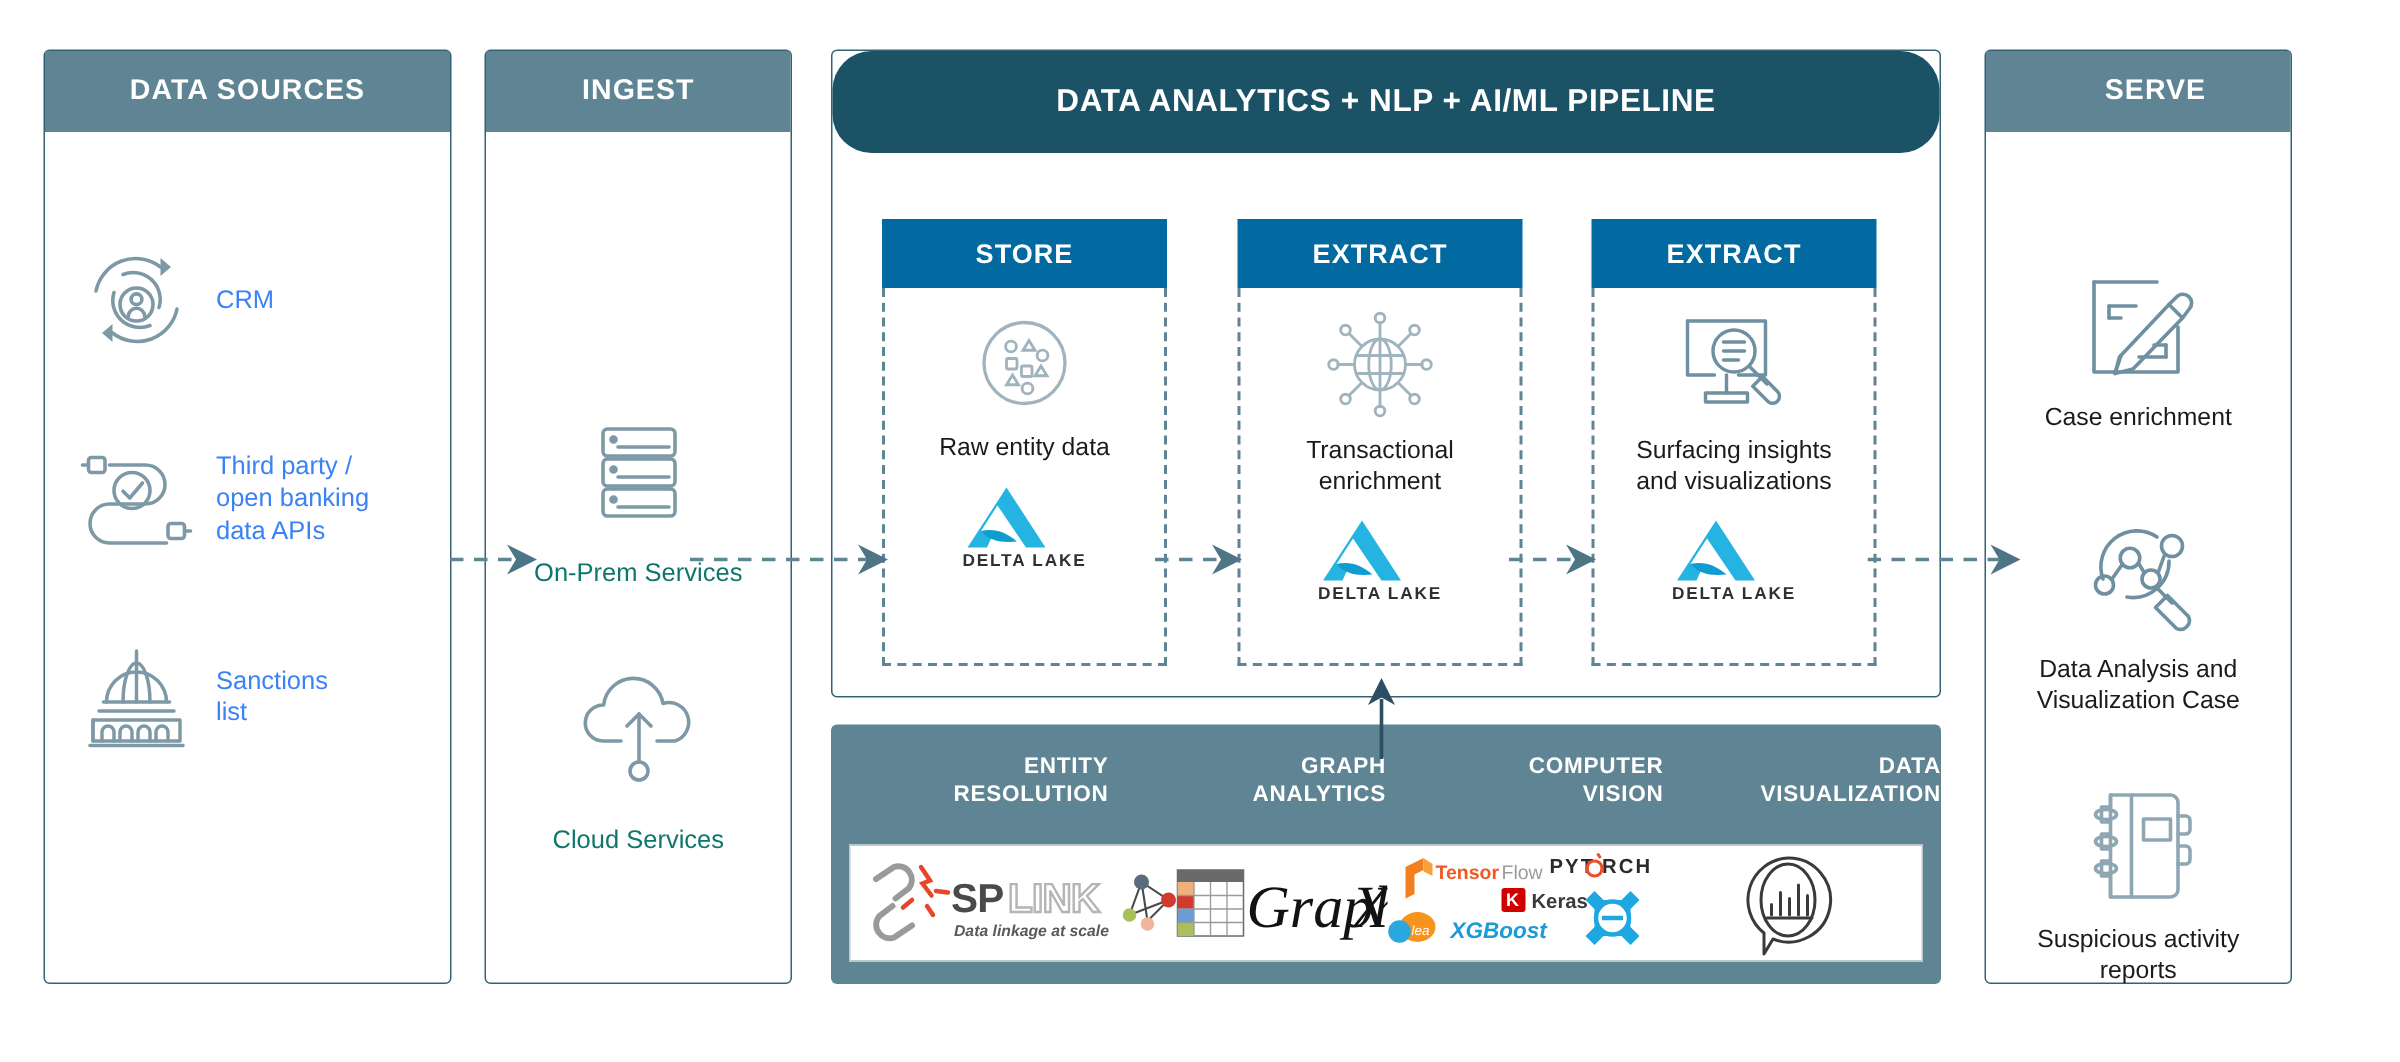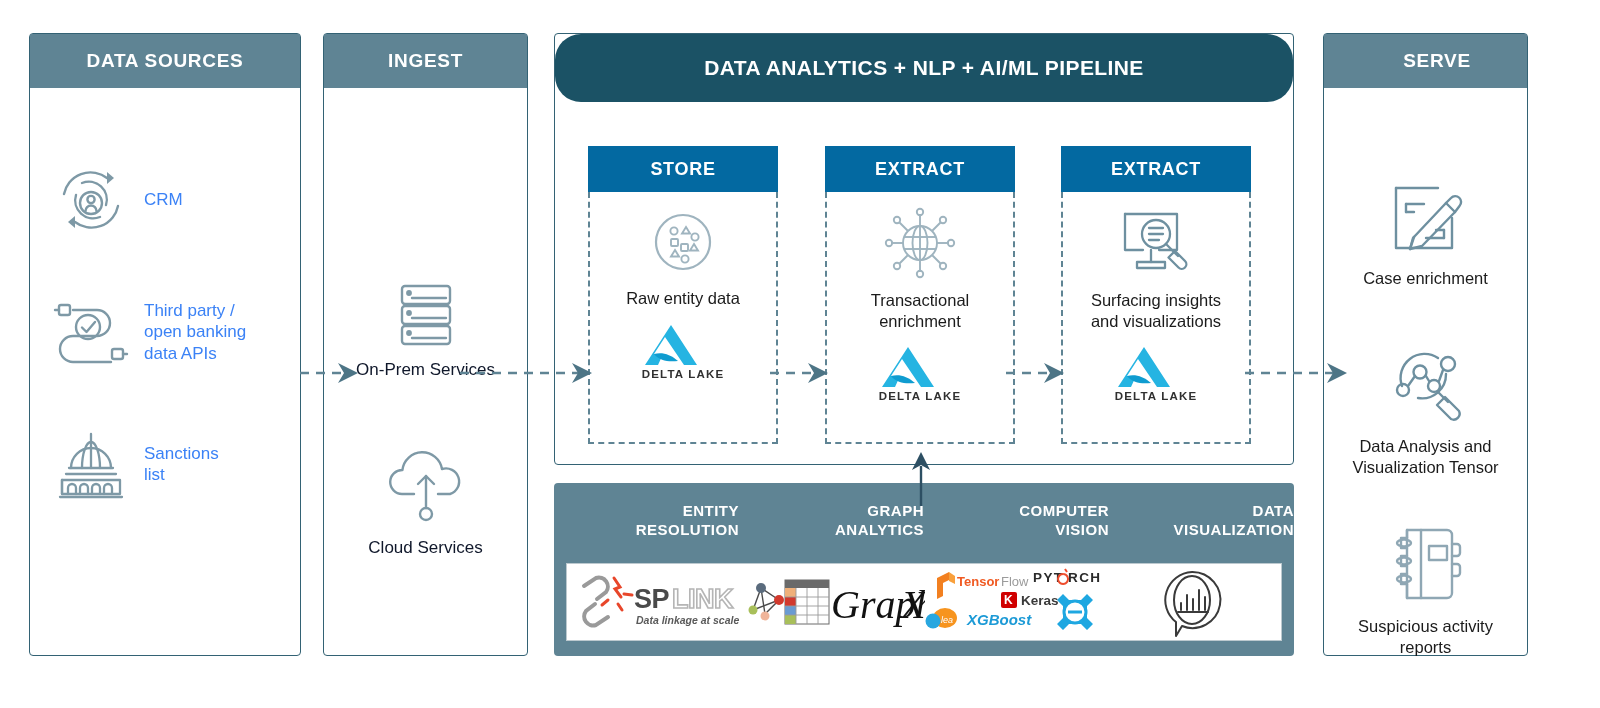--- a/index.html
+++ b/index.html
@@ -36,21 +36,21 @@
     padding: 0 14px 0 18px;
     height: 132px;
   }
   .src-icon { width: 86px; flex: 0 0 86px; display: flex; align-items: center; justify-content: center; }
   .src-label { font-size: 17px; color: #3b82f6; line-height: 1.25; padding-left: 10px; }
 
   
   #ingest { left: 323px; top: 33px; width: 205px; height: 623px; }
   #ingest .panel-head { height: 54px; font-size: 19px; }
   .ing-item { position: absolute; width: 100%; text-align: center; }
-  .ing-caption { font-size: 17px; color: #0f172a; margin-top: 8px; }
+  .ing-caption { font-size: 17px; color: #0f766e; margin-top: 20px; }
 
   
   #pipeline { left: 554px; top: 33px; width: 740px; height: 432px; }
   #pipeline .panel-head {
     background: #1b5265; height: 68px; font-size: 21px; letter-spacing: 0.4px; border-radius: 26px;
   }
 
   .stage {
     position: absolute; top: 112px; width: 190px; height: 298px;
   }
@@ -365,21 +365,21 @@
               <circle cx="72" cy="26" r="7"></circle>
               <path d="M32 48 L39 38"></path>
               <path d="M50 38 L53 43"></path>
               <path d="M63 43 L67 32"></path>
               <path d="M62 54 L72 64"></path>
               <path d="M69 59 l14 14 a6 6 0 0 1 -8 8 l-14 -14 z"></path>
             </g>
           </svg>
         </div>
         <div class="srv-caption" style="white-space:pre-line;">Data Analysis and
-Visualization Tensor</div>
+Visualization Case</div>
       </div>
 
       <div class="srv-item" style="top:430px;">
         <div>
           <svg width="82" height="92" viewBox="0 0 82 92" style="margin:0 auto;">
             <g stroke="#8fa7b4" stroke-width="2.4" fill="none" stroke-linecap="round" stroke-linejoin="round">
               <path d="M22 12 H62 a5 5 0 0 1 5 5 V75 a5 5 0 0 1 -5 5 H22 Z"></path>
               <path d="M22 12 V20"></path>
               <path d="M22 20 H16 V30 H22"></path>
               <path d="M22 38 H16 V48 H22"></path>

